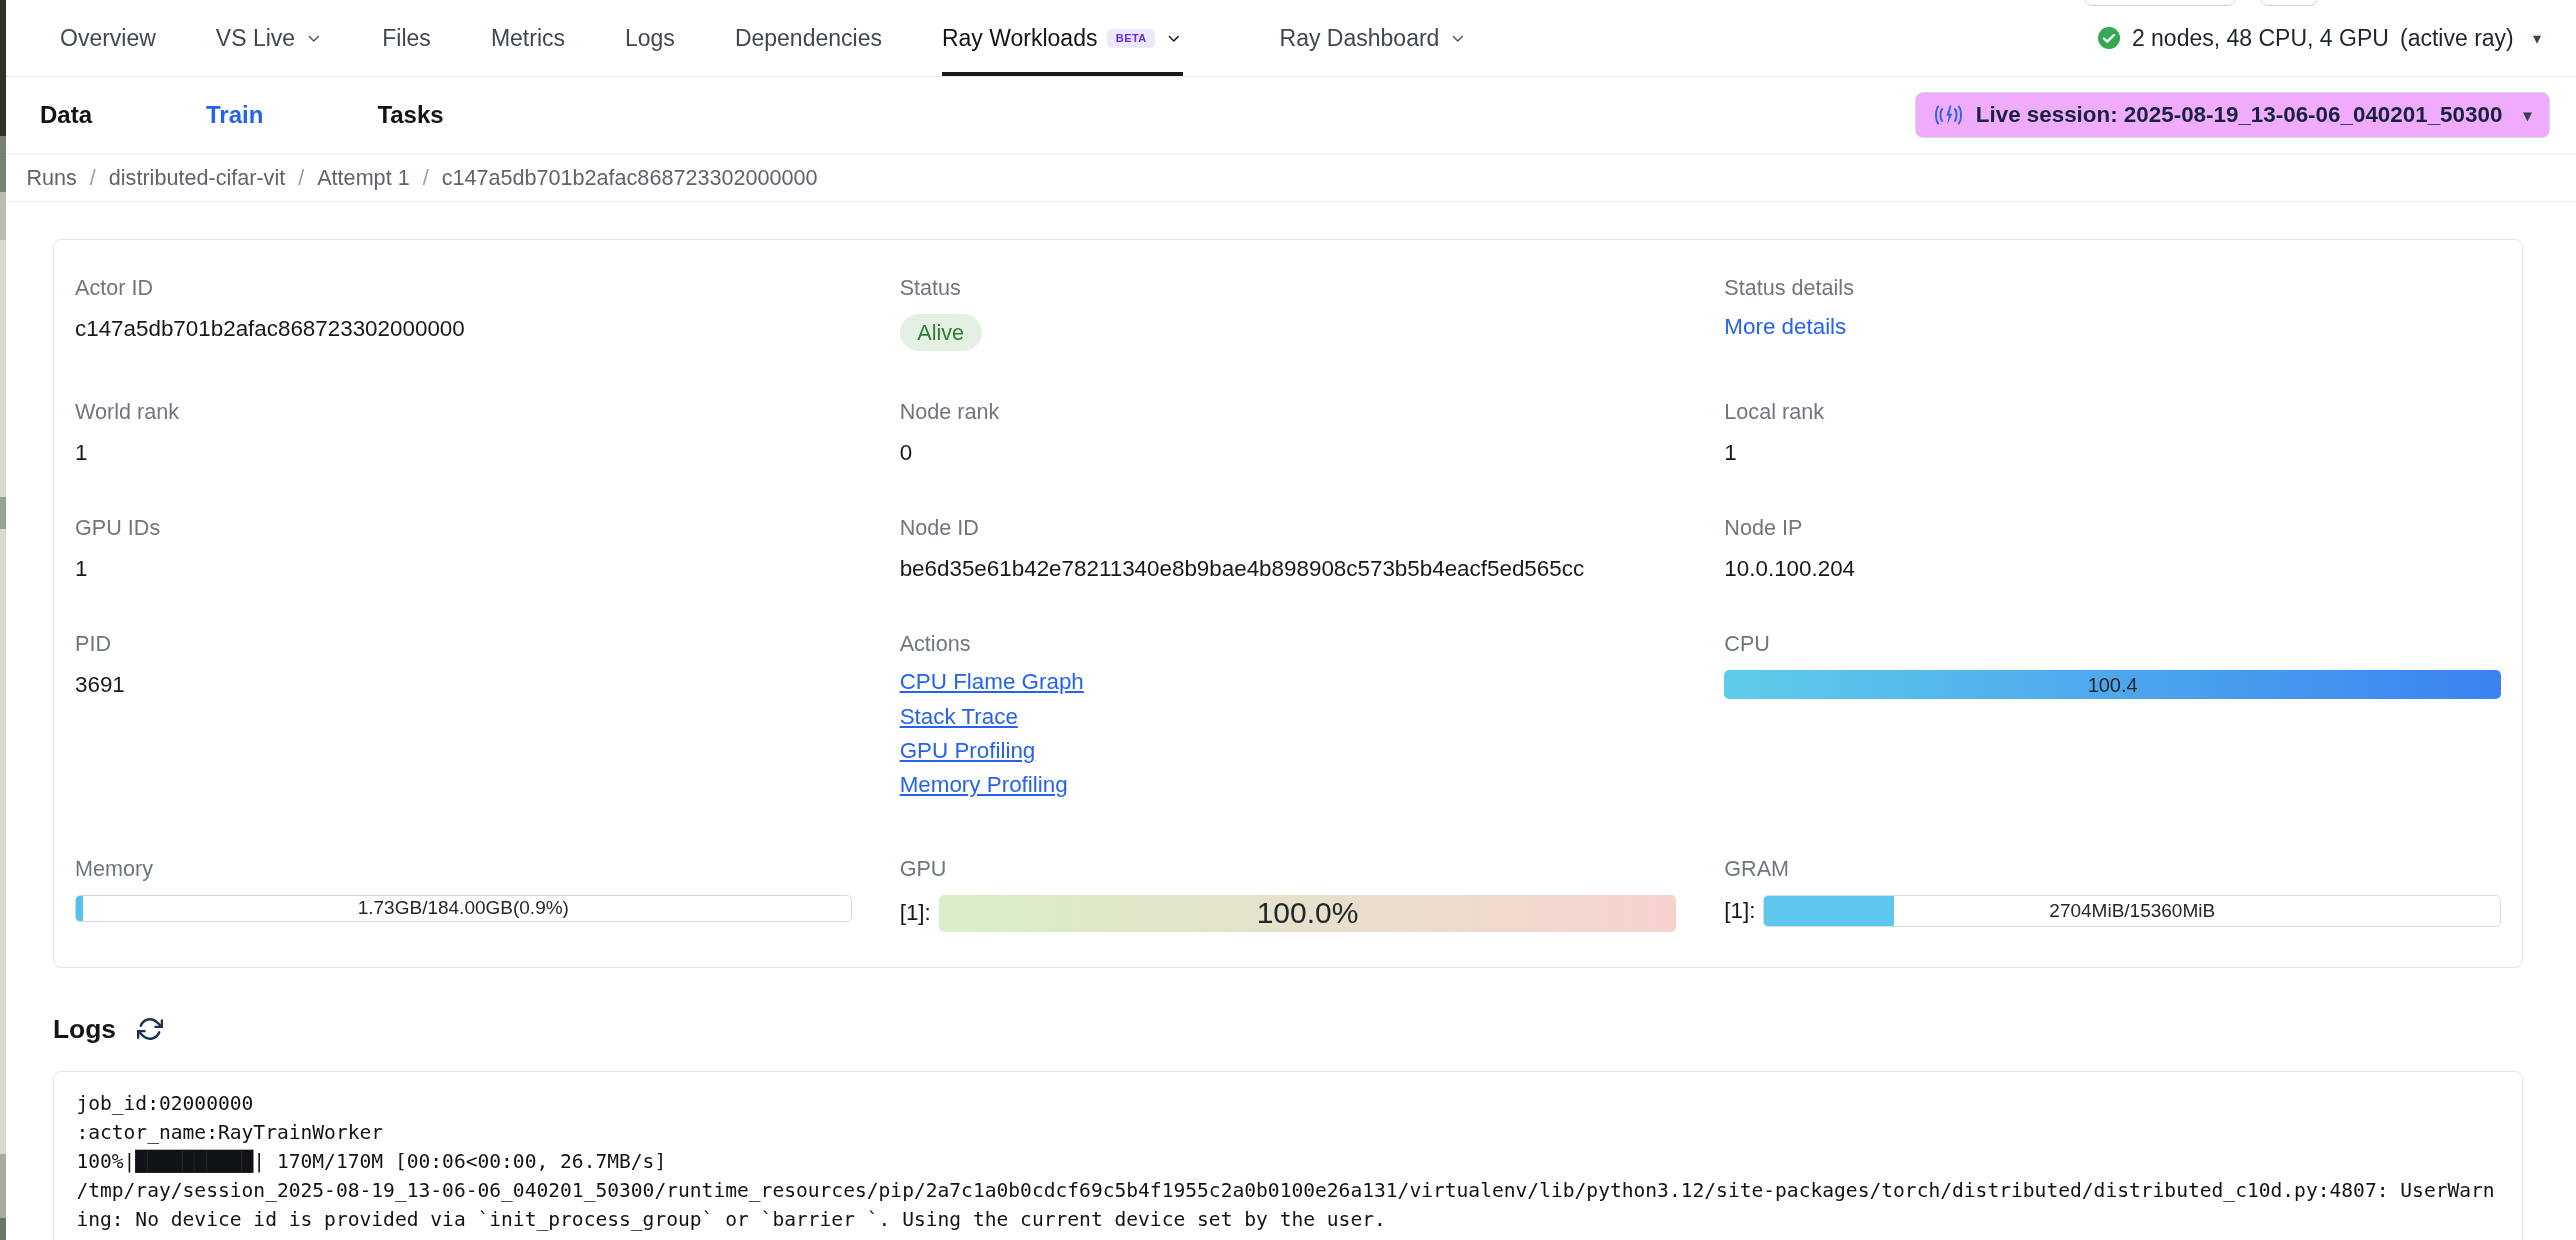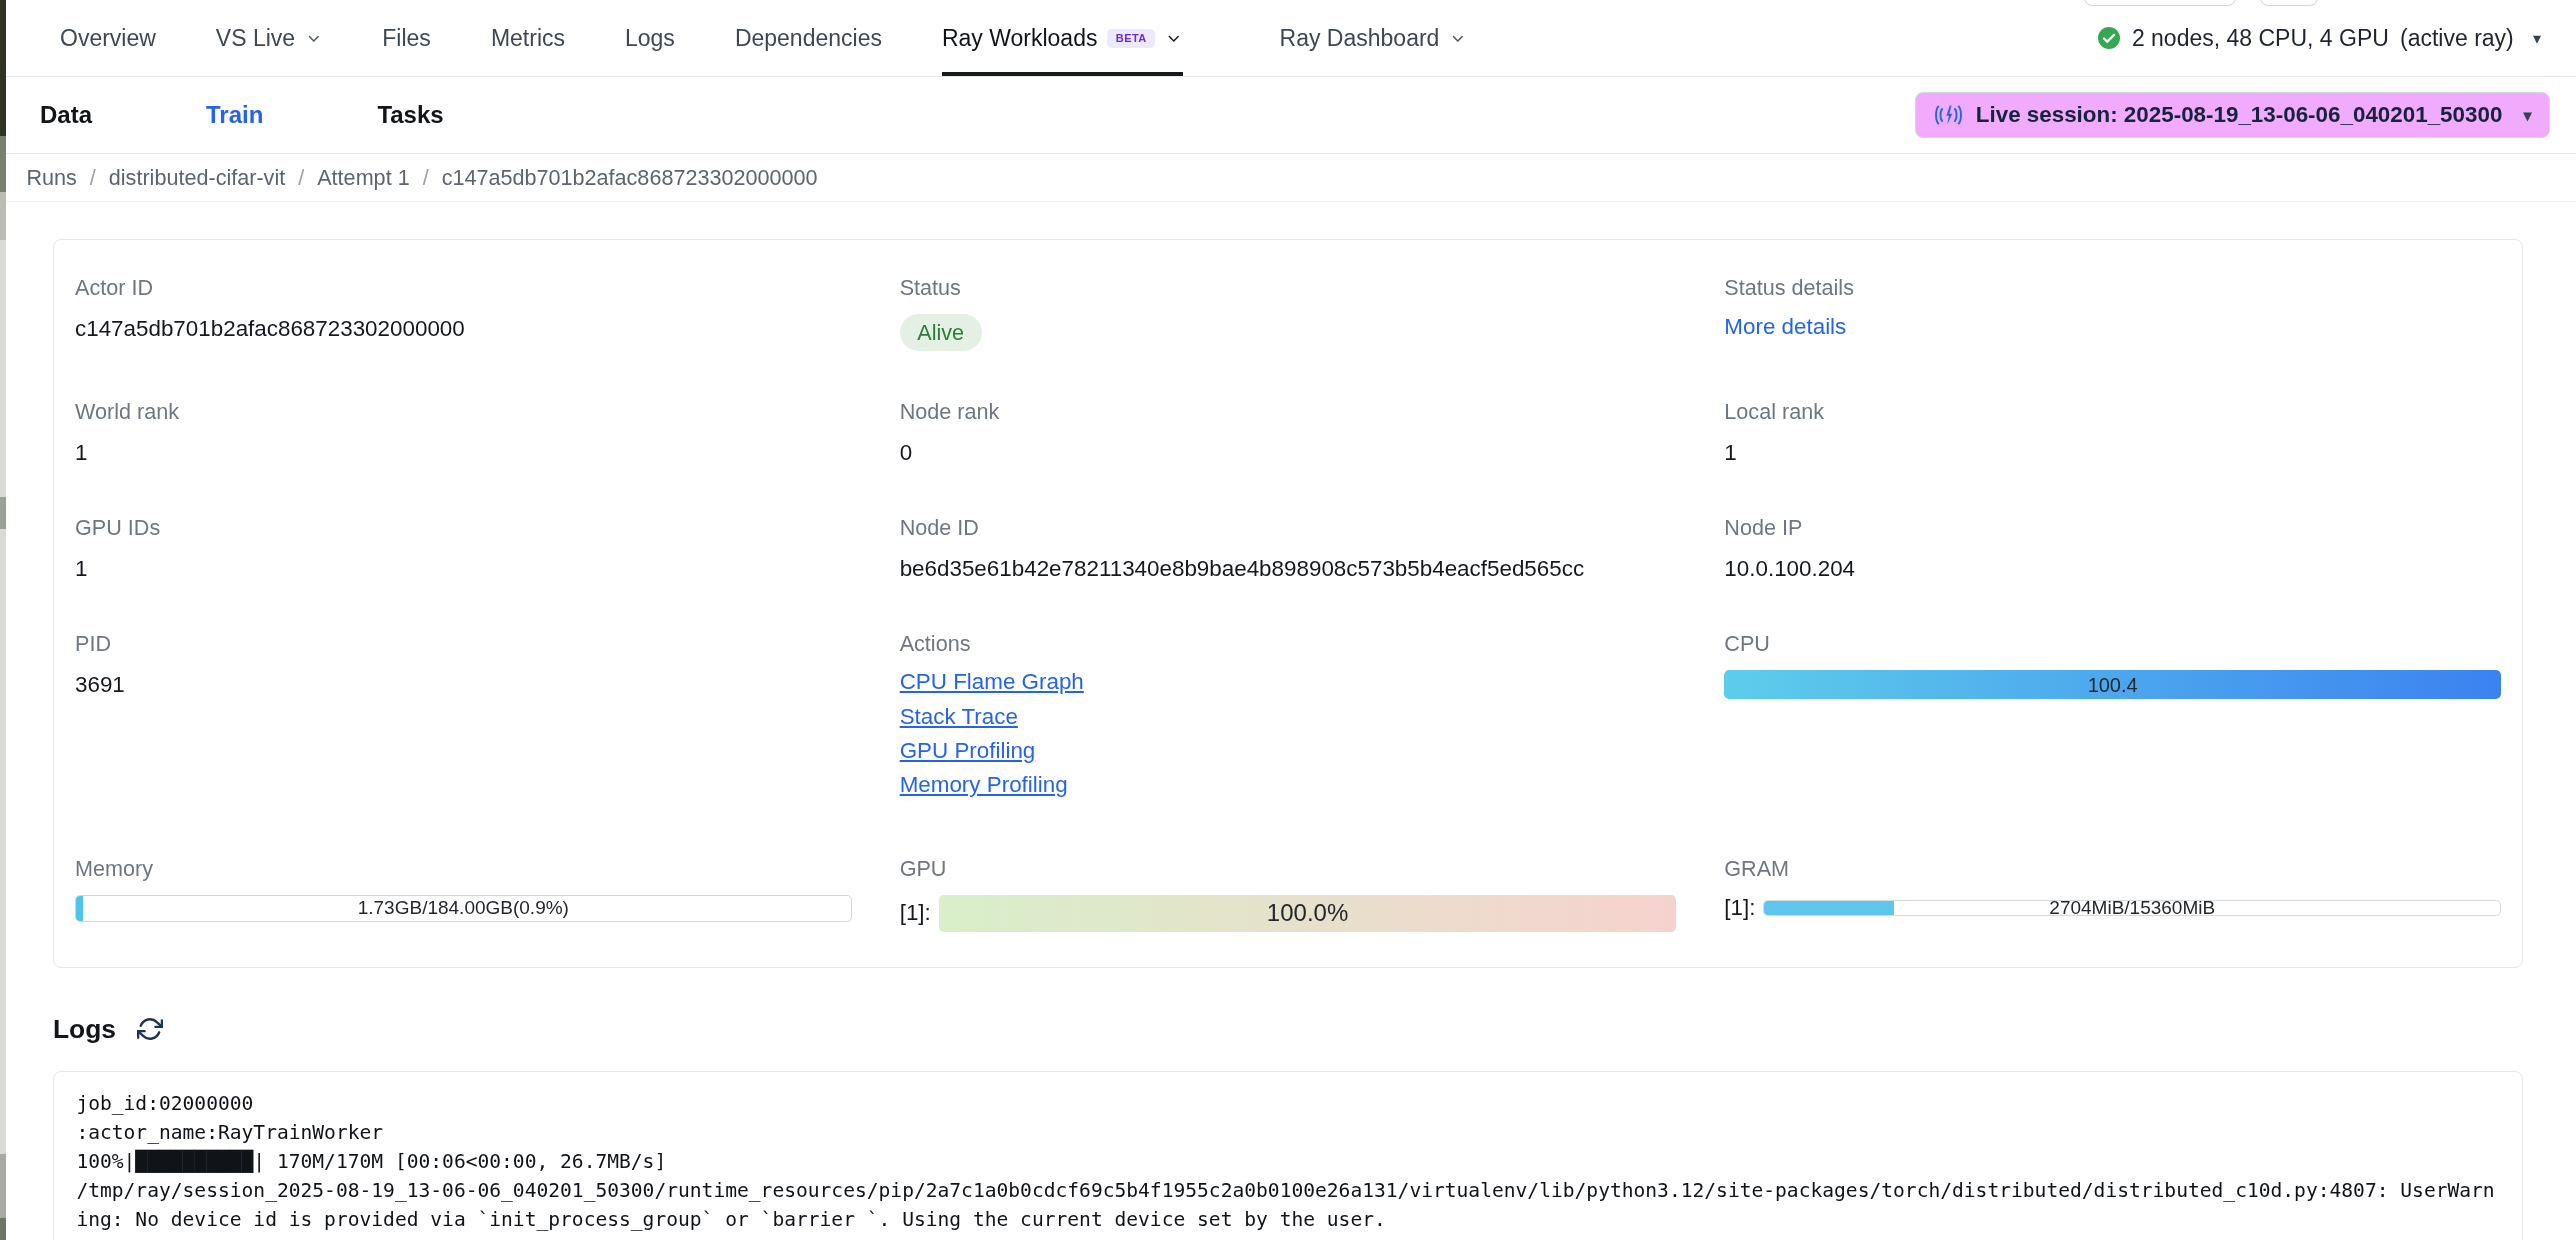--- a/index.html
+++ b/index.html
@@ -68,22 +68,22 @@
   .bar-text { position:absolute; left:0; right:0; top:50%; transform:translateY(-50%);
               text-align:center; color:#23272d; }
   .cpu-bar { height:29px; background:#eef1f4; }
   .cpu-bar .fill { height:100%; background:linear-gradient(90deg,var(--cpu-start,#5ecdea),var(--cpu-end,#3b82f0)); border-radius:4.8px; }
   .cpu-bar .bar-text { font-size:20px; }
   .mem-bar { height:27px; background:#fff; border:1.6px solid #d3d8dd; }
   .mem-bar .fill { height:100%; background:var(--mem-fill,#4fc3ee); min-width:6.4px; border-radius:3.2px 0 0 3.2px; }
   .mem-bar .bar-text { font-size:19px; }
   .gpu-bar { height:37px; background:linear-gradient(90deg,var(--gpu-start,#d8efc9),var(--gpu-end,#f6d2ce)); }
   .gpu-bar .fill { height:100%; }
-  .gpu-bar .bar-text { font-size:24px; }
-  .gram-bar { height:16px; background:#fff; border:1.6px solid #d7dbe0; }
+  .gpu-bar .bar-text { font-size:30px; }
+  .gram-bar { height:32px; background:#fff; border:1.6px solid #d7dbe0; }
   .gram-bar .fill { height:100%; background:var(--gram-fill,#5fc6ee); border-radius:3.2px 0 0 3.2px; }
   .gram-bar .bar-text { font-size:19px; }
 
   
   .logs-section { margin:46px 53px 0 53px; }
   .logs-header { display:flex; align-items:center; gap:21px; margin-bottom:26px; }
   .logs-title { font-size:26.4px; font-weight:600; color:#121519; }
   .refresh-btn { background:none; border:none; cursor:pointer; display:flex; color:#1d3354; }
   .logbox { border:1.6px solid #e3e6ea; border-radius:8px; background:#fff;
             padding:17.6px 22.4px; height:385px; overflow:hidden; }

